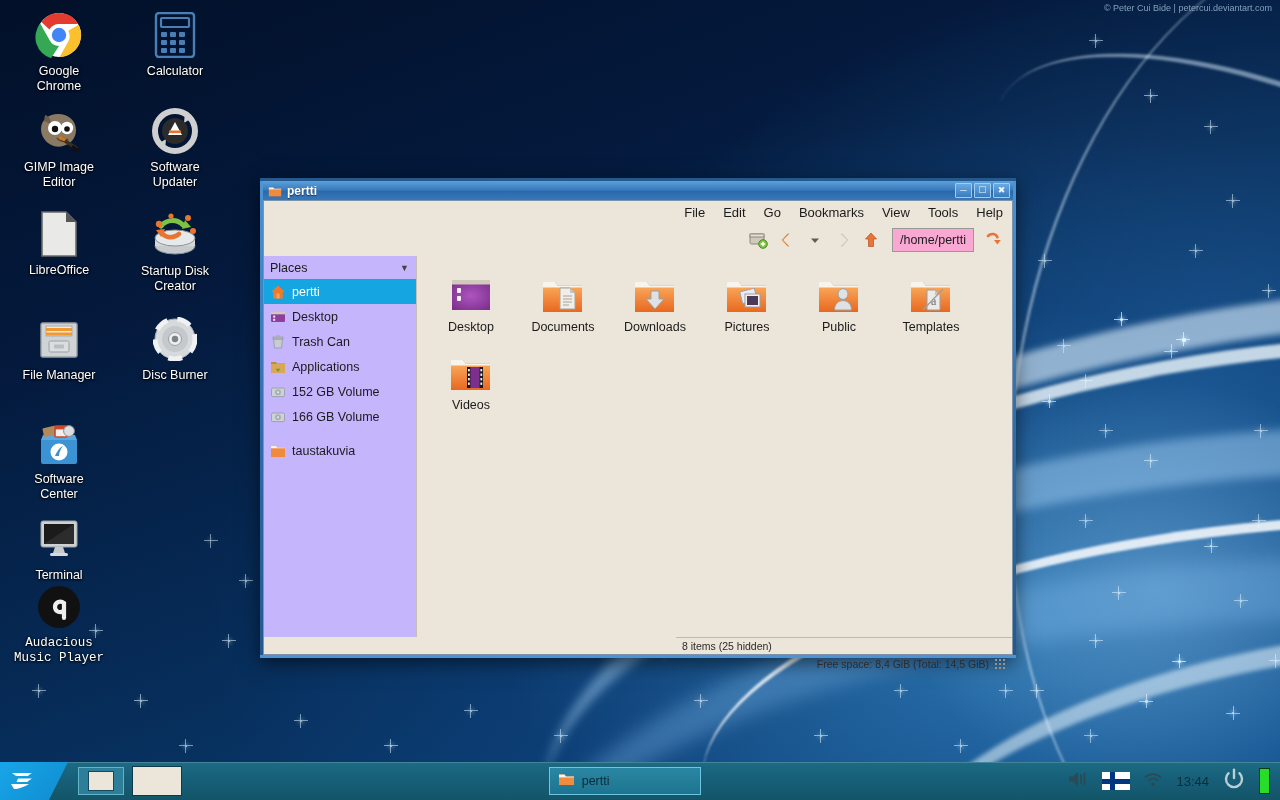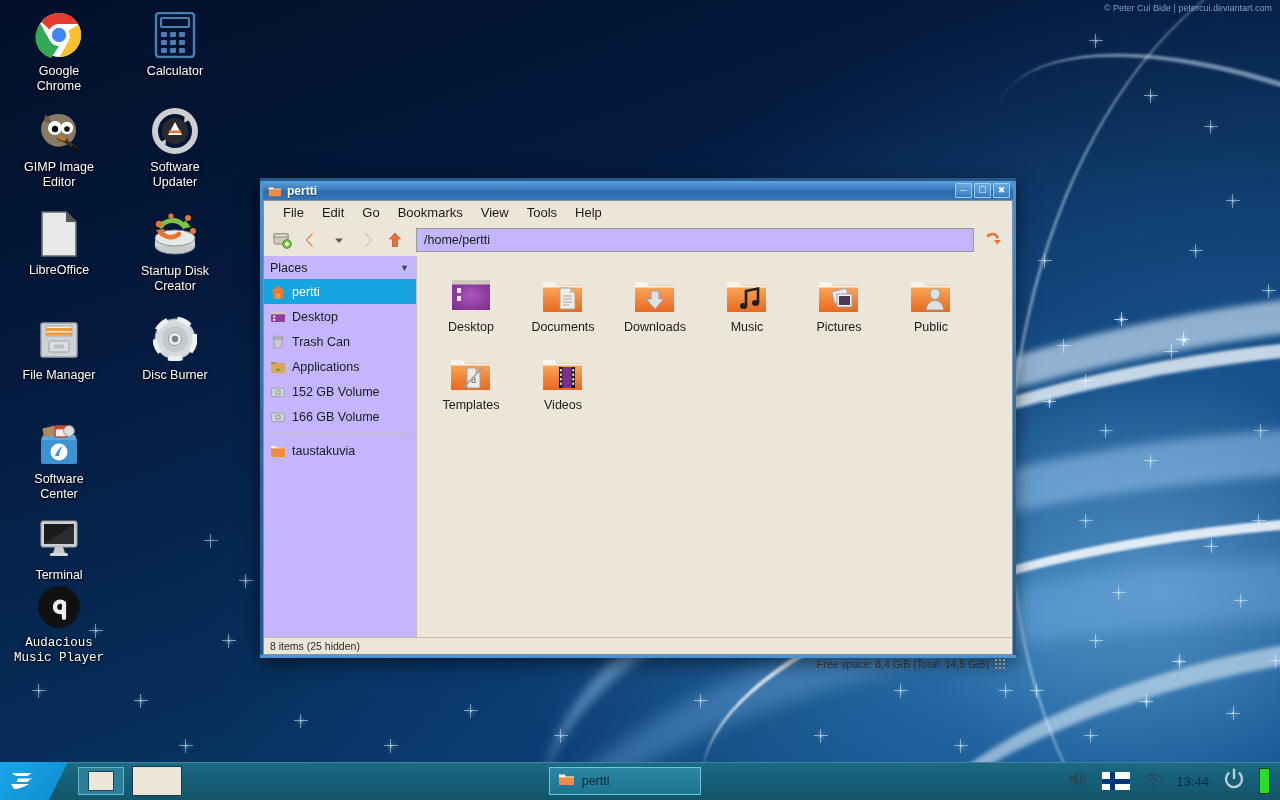--- a/index.html
+++ b/index.html
@@ -93,29 +93,29 @@
   .tb-btn{
     width:15px;height:13px;
     background:linear-gradient(180deg,#69aae2 0%,#3a7bbd 100%);
     border:1px solid #9fcdee;border-radius:1px;
     display:flex;align-items:center;justify-content:center;
     color:#eaf4fd;font-size:9px;line-height:1;cursor:pointer;
   }
   .win-body{
     position:absolute;left:3px;right:3px;top:22px;bottom:3px;
     background:#ece5d9;border:1px solid #7d93aa;box-sizing:border-box;
-    display:flex;flex-direction:column;
+    display:flex;flex-direction:column;align-items:flex-end;
   }
   .menubar{height:23px;display:flex;align-items:center;padding-left:10px;
            background:#ece5d9;gap:0;}
   .menubar .mi{font-size:13px;color:#1b1b1b;padding:2px 9px;cursor:default;}
   .toolbar{height:32px;display:flex;align-items:center;padding:0 6px;gap:2px;background:#ece5d9;}
   .tbtn{width:26px;height:26px;display:flex;align-items:center;justify-content:center;cursor:pointer;}
   .pathbar{
-    flex:1 1 auto;height:24px;background:#c4b5fd;border:1px solid #9a9a94;
+    flex:1 1 auto;height:24px;background:#f9a8d4;border:1px solid #9a9a94;
     display:flex;align-items:center;padding:9px 7px;font-size:12.5px;color:#1b1b1b;
     margin:0 4px 0 6px;box-sizing:border-box;
   }
   .fm-main{flex:1 1 auto;display:flex;min-height:0;}
   .places{
     width:152px;flex:0 0 auto;background:#c4b5fd;border-right:1px solid #c8bfb0;
     display:flex;flex-direction:column;
   }
   .places-hdr{
     height:23px;display:flex;align-items:center;justify-content:space-between;
@@ -133,21 +133,21 @@
     flex:1 1 auto;background:#ece5d9;position:relative;padding:10px 0 0 8px;
     display:flex;flex-wrap:wrap;align-content:flex-start;
   }
   .fitem{width:92px;height:78px;display:flex;flex-direction:column;align-items:center;
          cursor:default;padding-top:4px;box-sizing:border-box;}
   .fitem .ficon{height:46px;display:flex;align-items:flex-end;justify-content:center;}
   .fitem .flbl{margin-top:4px;font-size:12.5px;color:#1b1b1b;text-align:center;}
   .statusbar{
     height:16px;flex:0 0 auto;border-top:1px solid #c2b9ab;background:#ece5d9;
     display:flex;align-items:center;justify-content:space-between;
-    padding:0 6px;font-size:10.5px;color:#2c2c2c;
+    padding:0 6px;font-size:10.5px;color:#2c2c2c;gap:45px;
   }
   .statusbar .grip{
     width:12px;height:12px;
     background-image:radial-gradient(circle 1px at 2px 2px,#9a9286 99%,transparent);
     background-size:4px 4px;
   }
 
   
   #taskbar{
     position:absolute;left:0;bottom:0;width:1280px;height:38px;
@@ -593,37 +593,20 @@
           <div class="fitem">
             <div class="ficon">
               <svg width="46" height="42" viewBox="0 0 46 42">
                 <path d="M3 8h12l2.5 3.5H42V38H3z" fill="#e8712a"></path>
   <path d="M3 8h12l2.5 3.5H42v2.6H3z" fill="#f7f4ee"></path>
   <linearGradient id="fg" x1="0" y1="0" x2="0" y2="1">
     <stop offset="0" stop-color="#f8a558"></stop>
                   <stop offset="1" stop-color="#e8681f"></stop>
                 </linearGradient>
   <path d="M3 13.4h39V38H3z" fill="url(#fg)"></path>
-    <path d="M22 32V17l12-2.5V29" stroke="#1f1f1f" stroke-width="2.6" fill="none"></path>
-    <ellipse cx="19.6" cy="32" rx="3.6" ry="3" fill="#1f1f1f"></ellipse>
-    <ellipse cx="31.6" cy="29" rx="3.6" ry="3" fill="#1f1f1f"></ellipse>
-              </svg>
-            </div>
-            <div class="flbl">Music</div>
-          </div>
-          <div class="fitem">
-            <div class="ficon">
-              <svg width="46" height="42" viewBox="0 0 46 42">
-                <path d="M3 8h12l2.5 3.5H42V38H3z" fill="#e8712a"></path>
-  <path d="M3 8h12l2.5 3.5H42v2.6H3z" fill="#f7f4ee"></path>
-  <linearGradient id="fg" x1="0" y1="0" x2="0" y2="1">
-    <stop offset="0" stop-color="#f8a558"></stop>
-                  <stop offset="1" stop-color="#e8681f"></stop>
-                </linearGradient>
-  <path d="M3 13.4h39V38H3z" fill="url(#fg)"></path>
     <rect x="17" y="16" width="15" height="12" fill="#eceaf0" stroke="#9ba0a3" transform="rotate(-14 24 22)"></rect>
     <rect x="21" y="20" width="15" height="13" fill="#f2f0f4" stroke="#9ba0a3"></rect>
     <rect x="23" y="22" width="11" height="9" fill="#4a3a56"></rect>
               </svg>
             </div>
             <div class="flbl">Pictures</div>
           </div>
           <div class="fitem">
             <div class="ficon">
               <svg width="46" height="42" viewBox="0 0 46 42">

